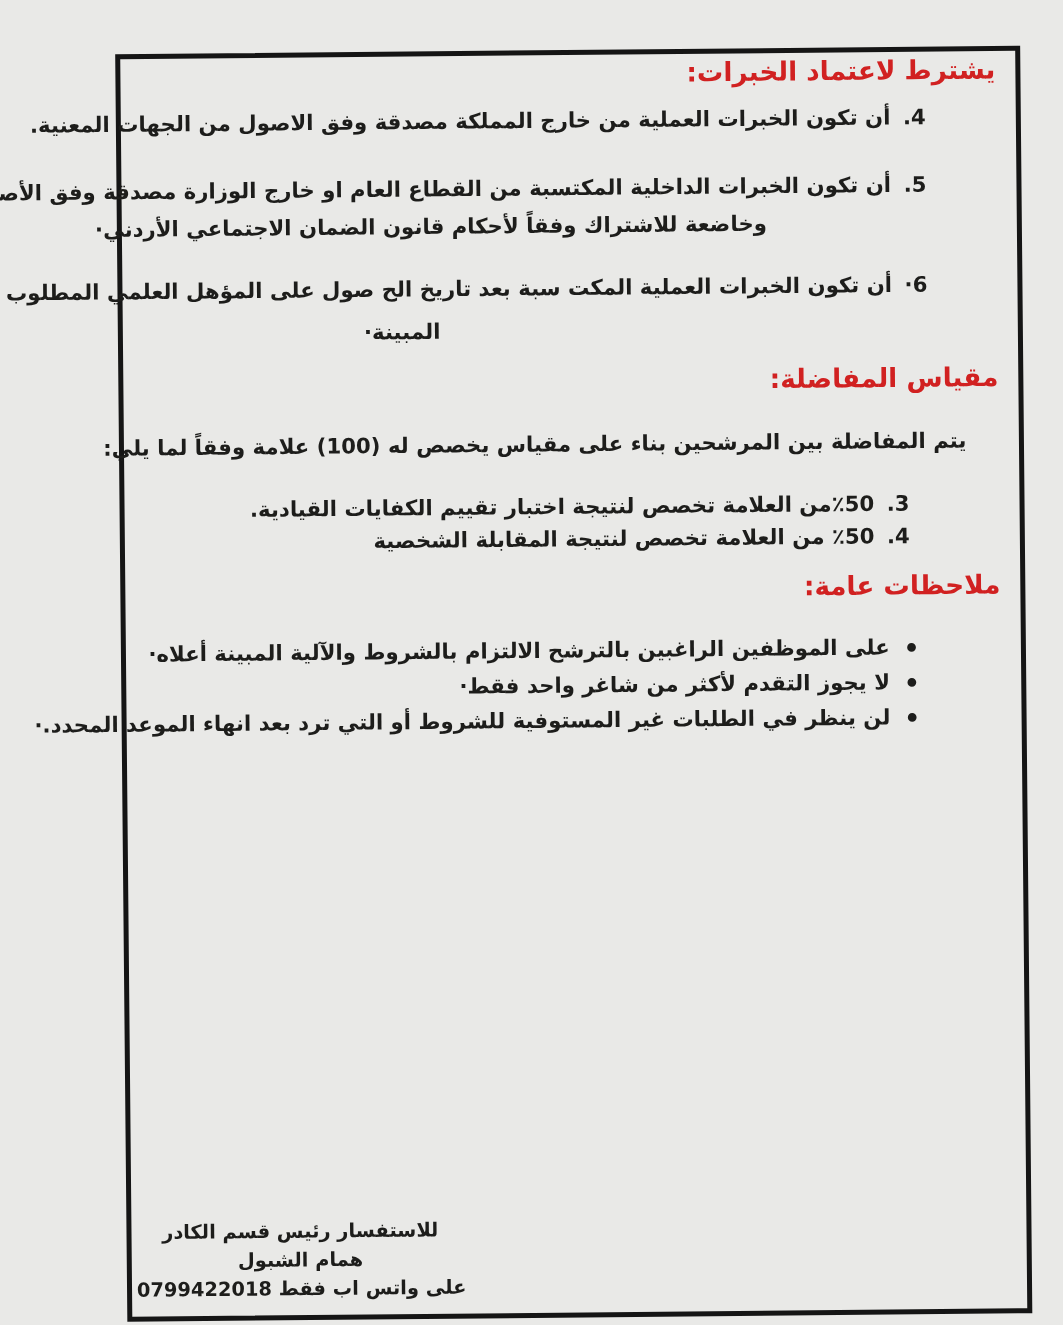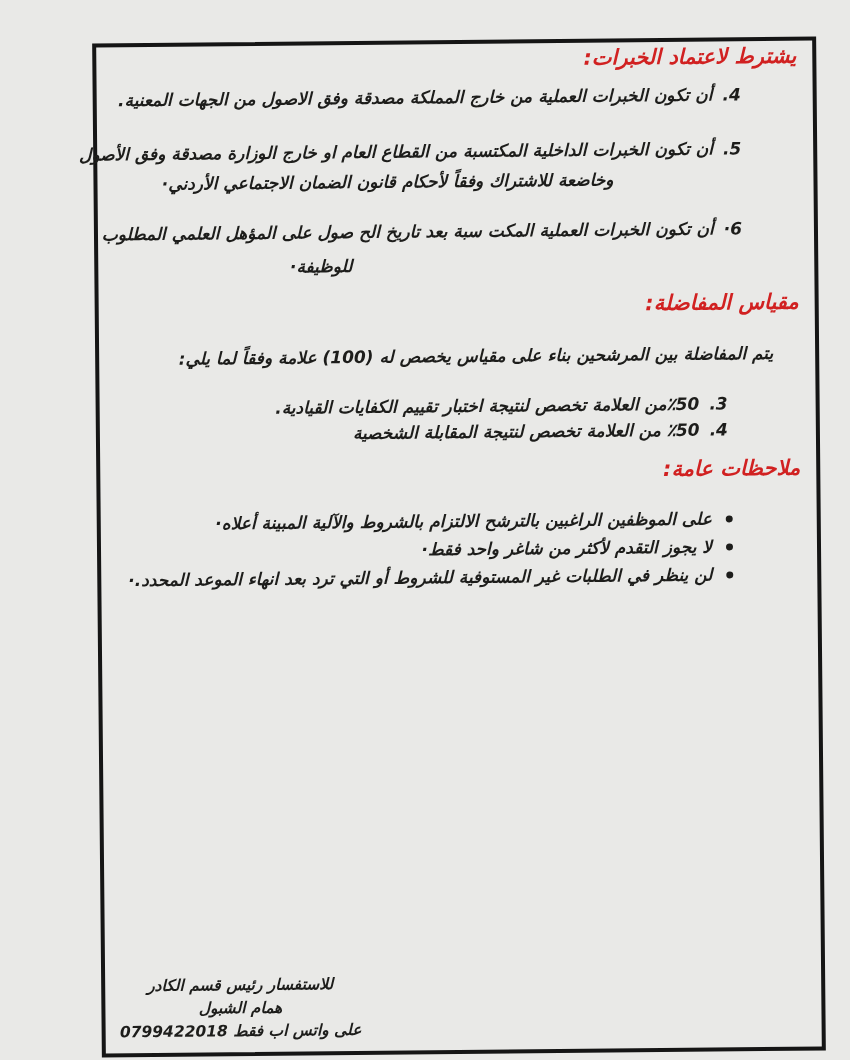--- a/index.html
+++ b/index.html
@@ -7,21 +7,21 @@
     --text:#1d1d1b;
     --heading_red:#d12121;
     --border:#151515;
   }
   html,body{margin:0;padding:0;}
   body{
     width:850px;height:1060px;overflow:hidden;
     background:var(--background);
     font-family:"DejaVu Sans", sans-serif;
   }
-  .page{position:relative;width:850px;height:1060px;background:var(--background);font-style:italic;}
+  .page{position:relative;width:850px;height:1060px;background:var(--background);}
   
   .doc{
     position:absolute;left:97px;top:40px;width:716px;height:1006px;
     border:4px solid var(--border);
     transform:rotate(-0.55deg);
     transform-origin:center center;
   }
   .row{
     position:absolute;right:72px;
     direction:rtl;text-align:right;white-space:nowrap;
@@ -59,21 +59,21 @@
     </div>
 
     <div class="row" style="top:94px">
       <span class="num">5.</span><span>أن تكون الخبرات الداخلية المكتسبة من القطاع العام او خارج الوزارة مصدقة وفق الأصول</span>
     </div>
     <div class="row cont" style="top:124px;right:200px">وخاضعة للاشتراك وفقاً لأحكام قانون الضمان الاجتماعي الأردني·</div>
 
     <div class="row" style="top:174px">
       <span class="num">6·</span><span>أن تكون الخبرات العملية المكت سبة بعد تاريخ الح صول على المؤهل العلمي المطلوب</span>
     </div>
-    <div class="row cont" style="top:208px;right:462px">للوظيفة·</div>
+    <div class="row cont" style="top:208px;right:462px">المبينة·</div>
 
     <h2 class="head" style="top:248px">مقياس المفاضلة:</h2>
 
     <div class="row" style="top:299px;right:42px">يتم المفاضلة بين المرشحين بناء على مقياس يخصص له (100) علامة وفقاً لما يلي:</div>
 
     <div class="row" style="top:349px;right:88px">
       <span class="num">3.</span><span>٪50من العلامة تخصص لنتيجة اختبار تقييم الكفايات القيادية.</span>
     </div>
     <div class="row" style="top:375px;right:88px">
       <span class="num">4.</span><span>٪50 من العلامة تخصص لنتيجة المقابلة الشخصية</span>

